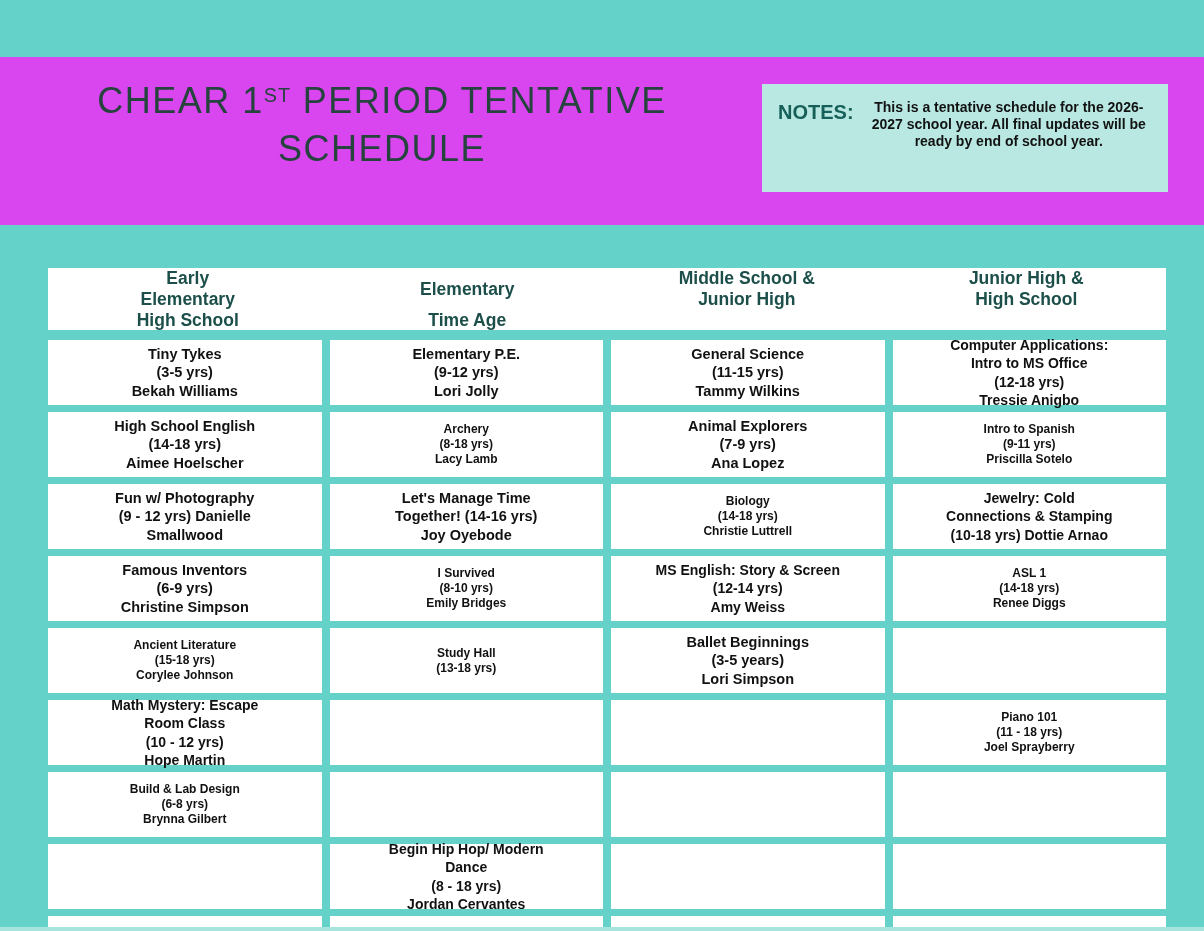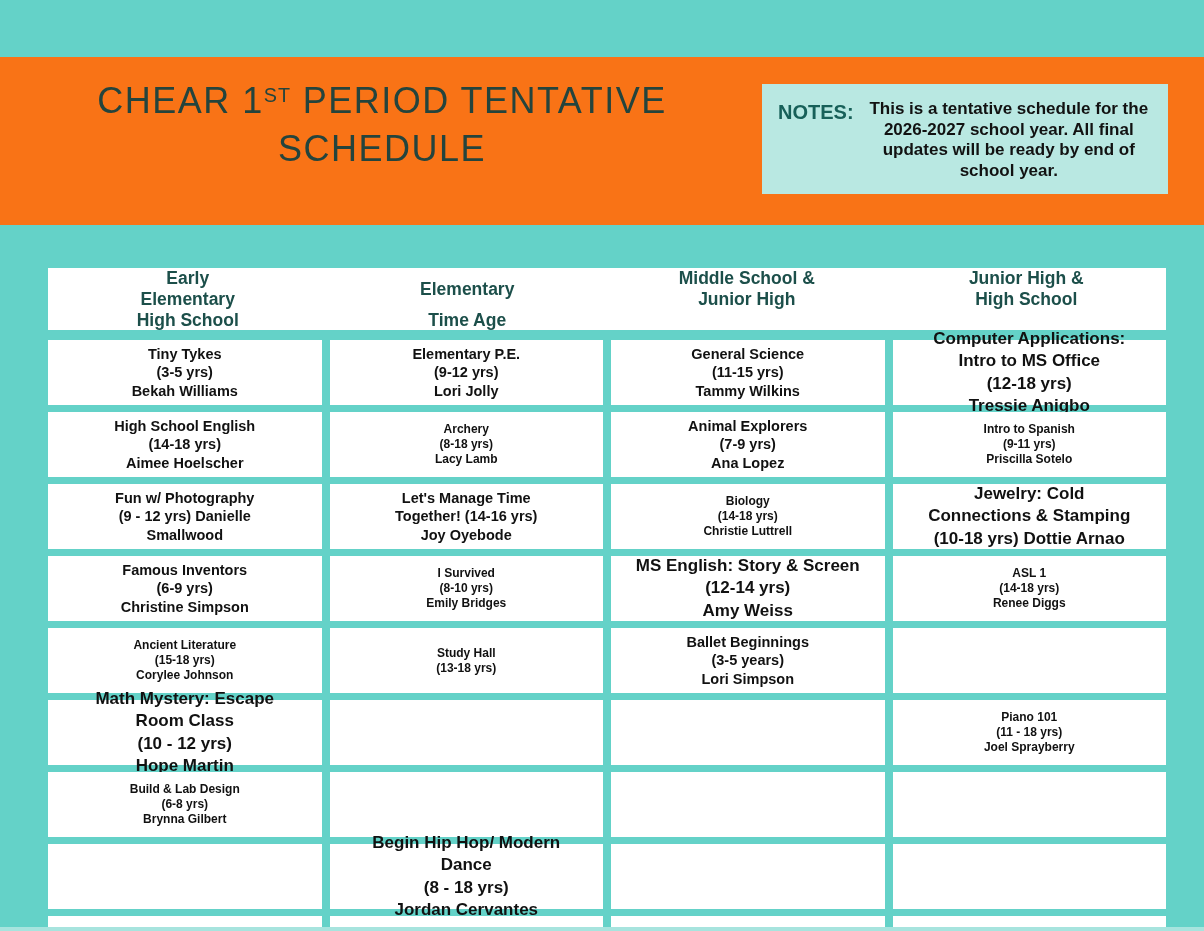--- a/index.html
+++ b/index.html
@@ -8,21 +8,21 @@
     position: relative;
     width: 1204px;
     height: 931px;
     background: #64d2c8;
     overflow: hidden;
   }
   .white-band {
     position: absolute;
     top: 57px; left: 0;
     width: 100%; height: 168px;
-    background: #f97316;
+    background: #d946ef;
   }
   .title-wrap {
     position: absolute;
     left: 62px; top: 20px;
     width: 640px;
     text-align: center;
     color: #24443d;
     font-weight: 400;
     font-size: 36px;
     letter-spacing: 1.5px;
@@ -49,21 +49,21 @@
     color: #176059;
     font-weight: 700;
     font-size: 20px;
     white-space: nowrap;
     padding-top: 2px;
   }
   .notes-text {
     flex: 1;
     color: #121212;
     font-weight: 700;
-    font-size: 17px;
+    font-size: 14px;
     line-height: 1.22;
     text-align: center;
   }
   .schedule {
     position: absolute;
     left: 48px; top: 268px;
     width: 1118px;
   }
   .header-row {
     background: #ffffff;
@@ -95,21 +95,21 @@
     justify-content: center;
     text-align: center;
     color: #111111;
     font-weight: 700;
     white-space: pre-line;
     line-height: 1.25;
     padding: 2px 4px;
   }
   .cell.lg { font-size: 12px; }
   .cell.md { font-size: 14.5px; }
-  .cell.sm { font-size: 17px; line-height: 1.3; }
+  .cell.sm { font-size: 14px; line-height: 1.3; }
   .bottom-strip {
     position: absolute;
     bottom: 0; left: 0;
     width: 100%; height: 4px;
     background: #a7e4de;
   }
 </style>
 </head>
 <body>
 

